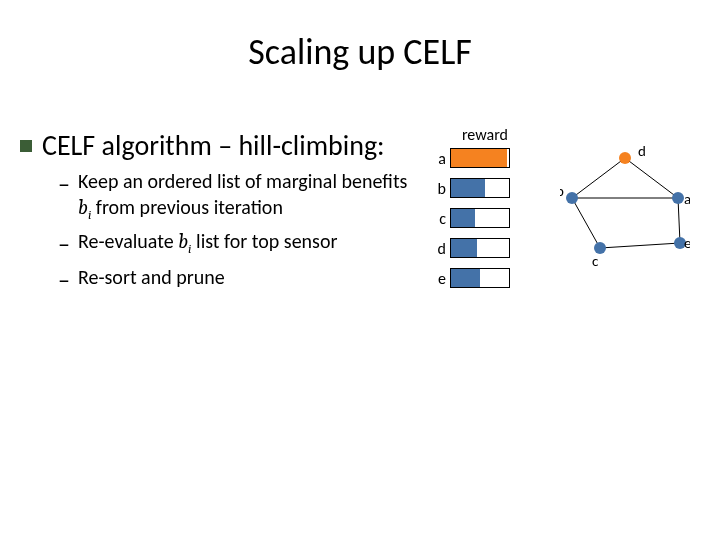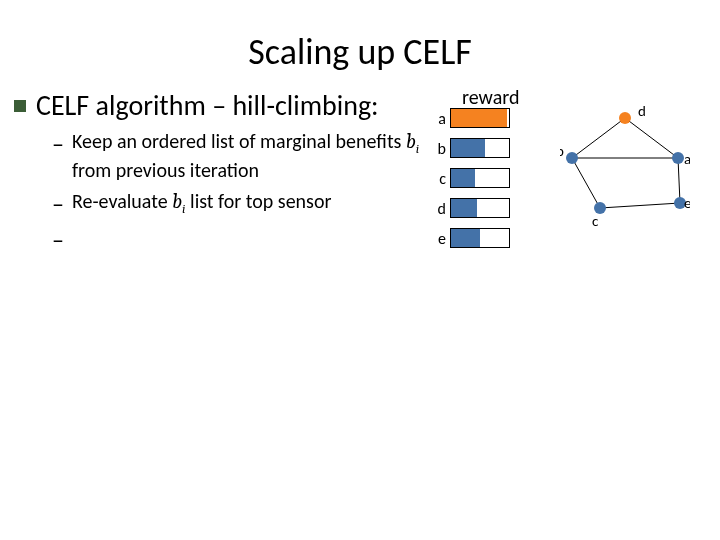--- a/index.html
+++ b/index.html
@@ -15,29 +15,29 @@
     position: relative;
     width: 720px;
     height: 540px;
     box-sizing: border-box;
     padding-top: 30px;
   }
   .title {
     text-align: center;
     font-size: 36px;
     font-weight: 400;
-    margin: 0 0 14px 0;
+    margin: 0 0 54px 0;
   }
   .body-row {
     display: flex;
     flex-direction: row;
     align-items: flex-start;
   }
   .text-col {
-    padding-left: 14px;
+    padding-left: 20px;
     width: 420px;
     box-sizing: border-box;
   }
   .lvl1 {
     display: flex;
     flex-direction: row;
     align-items: flex-start;
     margin-bottom: 6px;
   }
   .lvl1 .bullet {
@@ -74,21 +74,21 @@
 
   .viz-col {
     position: relative;
     width: 270px;
     height: 260px;
   }
   .reward-label {
     position: absolute;
     top: -3px;
     left: 42px;
-    font-size: 20px;
+    font-size: 16px;
     text-align: center;
   }
   .bars {
     position: absolute;
     top: 20px;
     left: 10px;
   }
   .bar-row {
     display: flex;
     align-items: center;
@@ -147,20 +147,21 @@
 
       <div class="lvl2">
         <span class="dash">–</span>
         <span class="txt">
           <span>Re-evaluate </span><span class="i">b</span><span class="sub">i</span><span> list for top sensor</span>
         </span>
       </div>
 
       <div class="lvl2">
         <span class="dash">–</span>
+        <span class="txt">Re-sort and prune</span>
       </div>
 
     </div>
 
     <div class="viz-col">
 
       <div class="reward-label">reward</div>
 
       <div class="bars" id="bars">
           <div class="bar-row">

